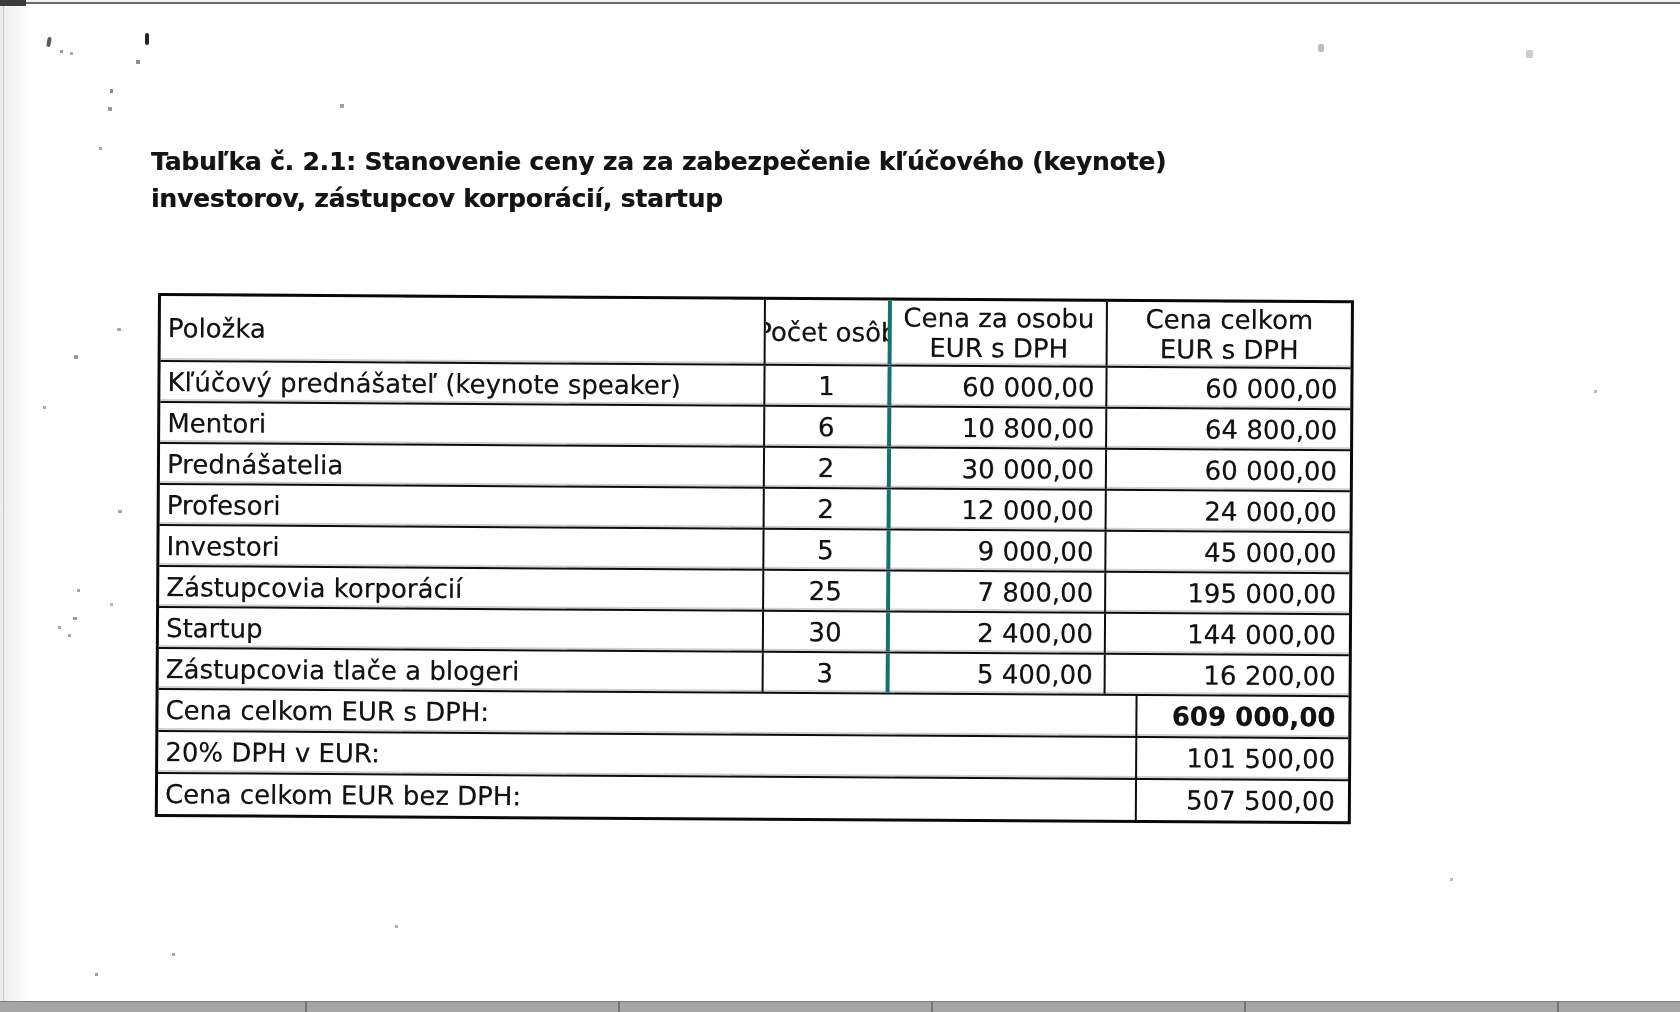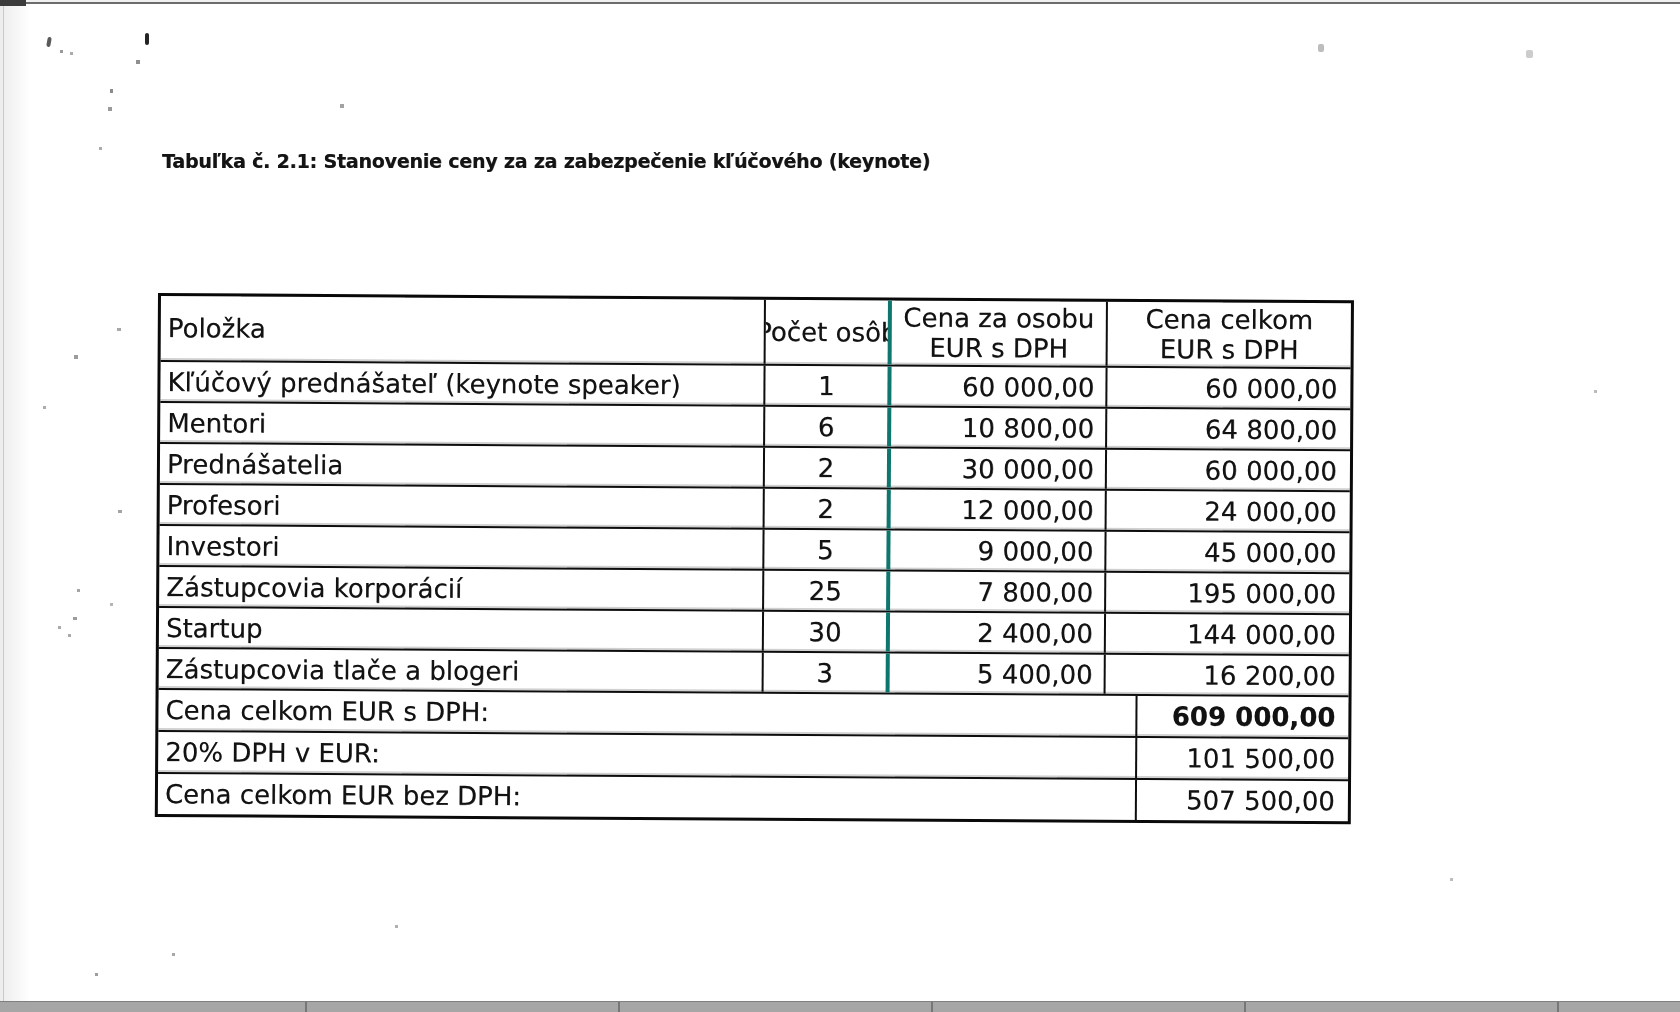--- a/index.html
+++ b/index.html
@@ -24,22 +24,22 @@
   .top-edge-dark{position:absolute;left:0;top:2px;width:1680px;height:2px;background:#6c6c6c;}
   .top-corner{position:absolute;left:0;top:0;width:26px;height:6px;background:#3c3c3c;}
   .bottom-bar{
     position:absolute;left:0;bottom:0;width:1680px;height:11px;
     background:#a6a6a6;border-top:1px solid #7f7f7f;box-sizing:border-box;
   }
   .bottom-bar .tick{position:absolute;top:0;width:2px;height:100%;background:#767676;}
 
   
   .title{
-    position:absolute;left:162px;top:143px;width:1060px;
-    font-size:19px;font-weight:bold;line-height:37px;
+    position:absolute;left:151px;top:143px;width:1060px;
+    font-size:25px;font-weight:bold;line-height:37px;
     letter-spacing:-0.2px;color:#141414;
     text-shadow:0.4px 0.4px 0.5px rgba(0,0,0,0.55);
   }
 
   
   .tbl{
     position:absolute;left:158px;top:293px;width:1190px;
     border:3px solid #0a0a0a;background:#fff;
     transform:rotate(0.35deg);transform-origin:0 0;
     font-size:26px;
@@ -68,20 +68,21 @@
 <body>
 
 <div class="left-edge"></div>
 <div class="left-edge-line"></div>
 <div class="top-edge-light"></div>
 <div class="top-edge-dark"></div>
 <div class="top-corner"></div>
 
 <div class="title">
   <div>Tabuľka č. 2.1: Stanovenie ceny za za zabezpečenie kľúčového (keynote)</div>
+  <div>investorov, zástupcov korporácií, startup</div>
 </div>
 
 <div class="tbl">
 
   <div class="row hdr">
     <div class="cell c1">Položka</div>
     <div class="cell c2">Počet osôb</div>
     <div class="cell c3">
       <span>Cena za osobu</span>
       <span>EUR s DPH</span>

